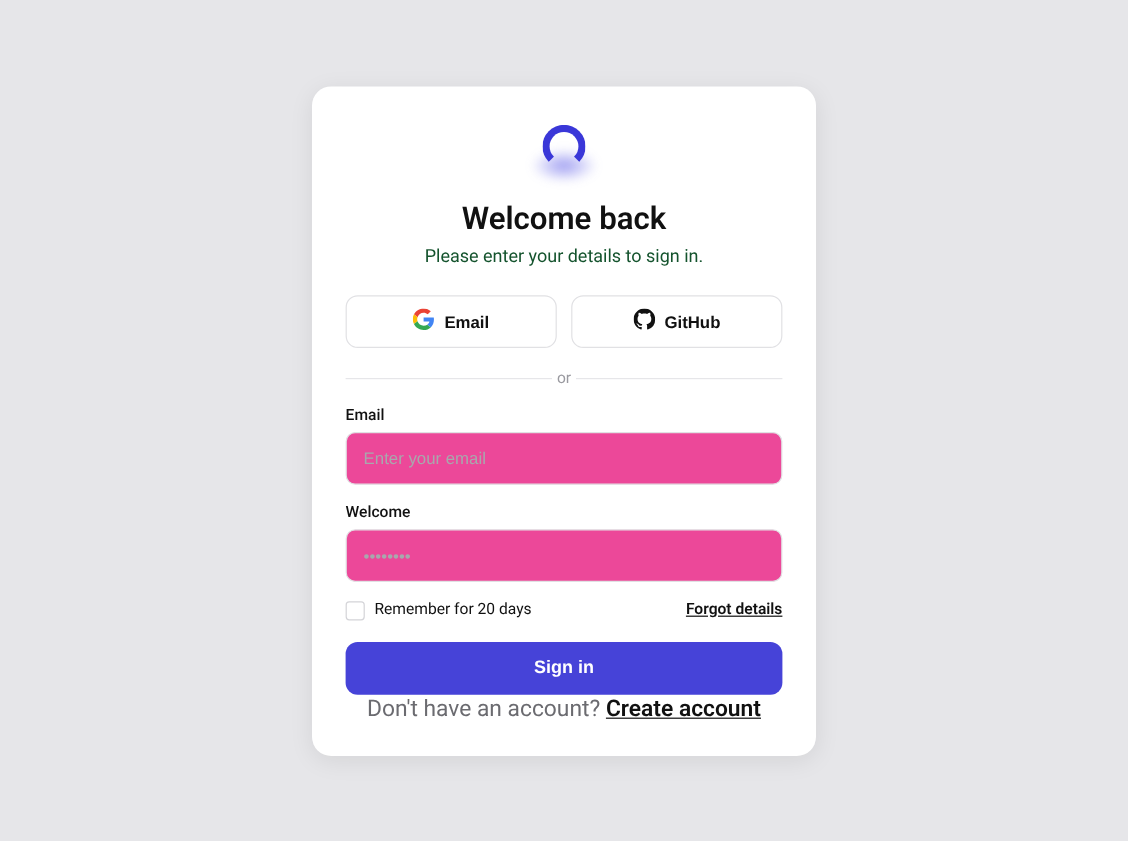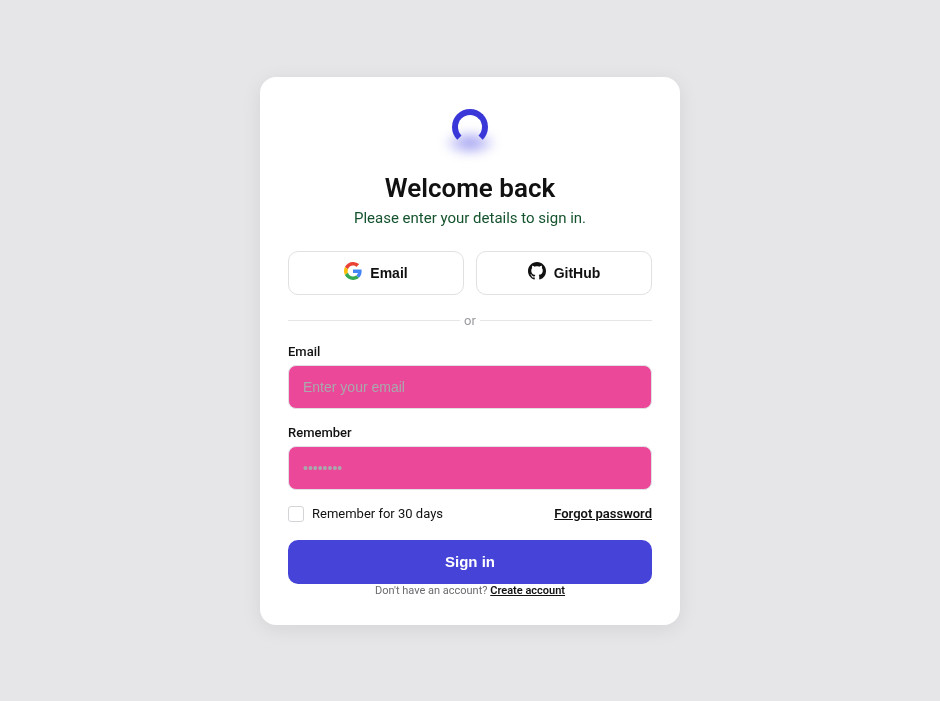--- a/index.html
+++ b/index.html
@@ -185,21 +185,21 @@
       border: none;
       border-radius: 10px;
       font-size: 15px;
       font-weight: 600;
       cursor: pointer;
       margin-bottom: 0;
     }
     
     .footer-text {
       text-align: center;
-      font-size: 11px;
+      font-size: 19px;
       color: #6b6b70;
     }
     
     .footer-link {
       font-weight: 600;
       color: #111;
       text-decoration: underline;
       cursor: pointer;
     }
   </style>
@@ -244,30 +244,30 @@
     <span class="divider-text">or</span>
     <div class="divider-line"></div>
   </div>
   
   <div class="field-group">
     <label class="field-label">Email</label>
     <input type="email" class="field-input" placeholder="Enter your email" style="">
   </div>
   
   <div class="field-group">
-    <label class="field-label">Remember</label>
+    <label class="field-label">Welcome</label>
     <input type="password" class="field-input" placeholder="••••••••" style="">
   </div>
   
   <div class="row-between">
     <div class="checkbox-wrap">
       <div class="checkbox"></div>
-      <span class="checkbox-label">Remember for 30 days</span>
+      <span class="checkbox-label">Remember for 20 days</span>
     </div>
-    <a class="forgot-link">Forgot password</a>
+    <a class="forgot-link">Forgot details</a>
   </div>
   
   <button class="submit-btn">Sign in</button>
   
   <div class="footer-text">
     <span>Don't have an account? </span><a class="footer-link">Create account</a>
   </div>
   
 </div>
 

